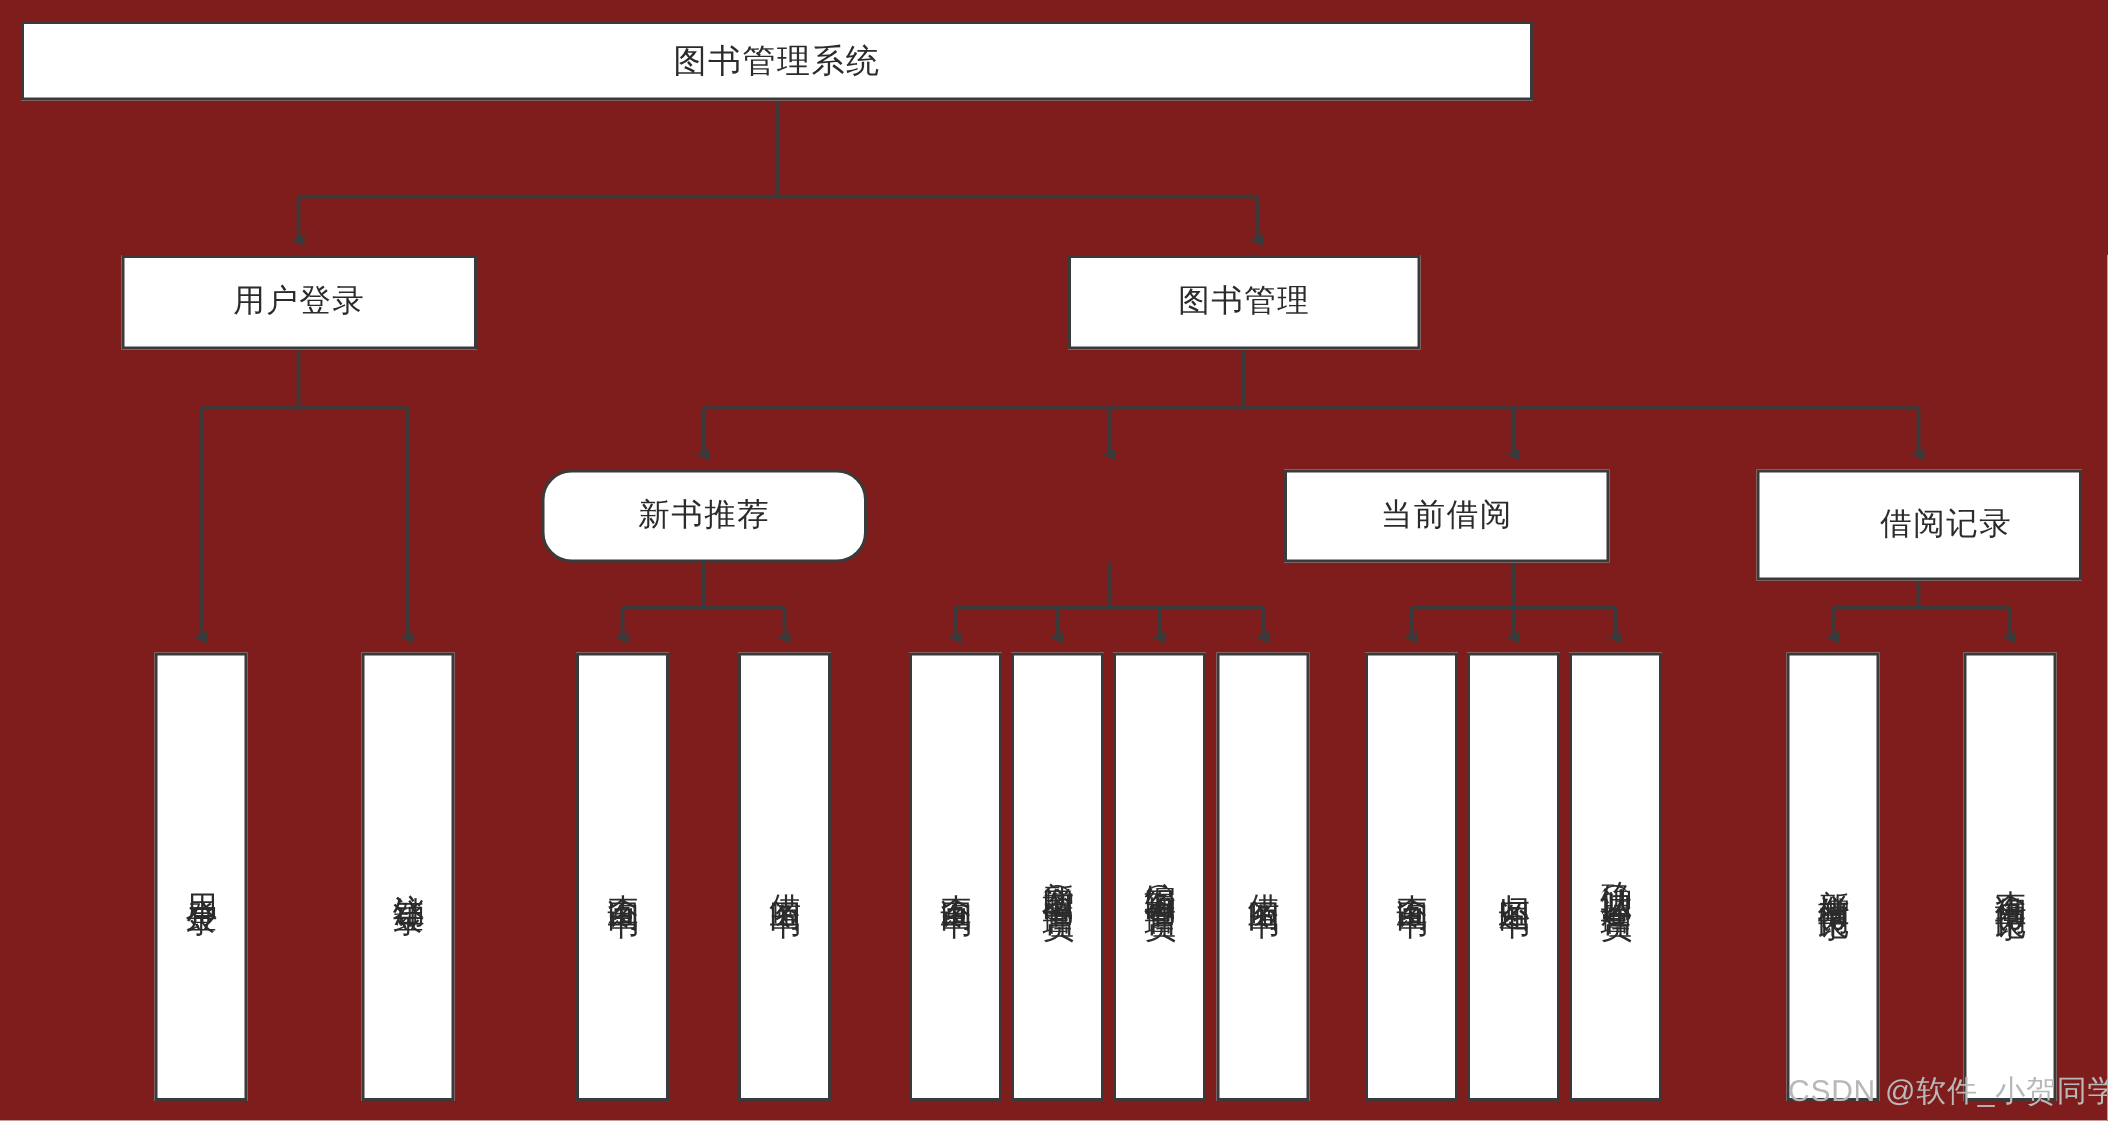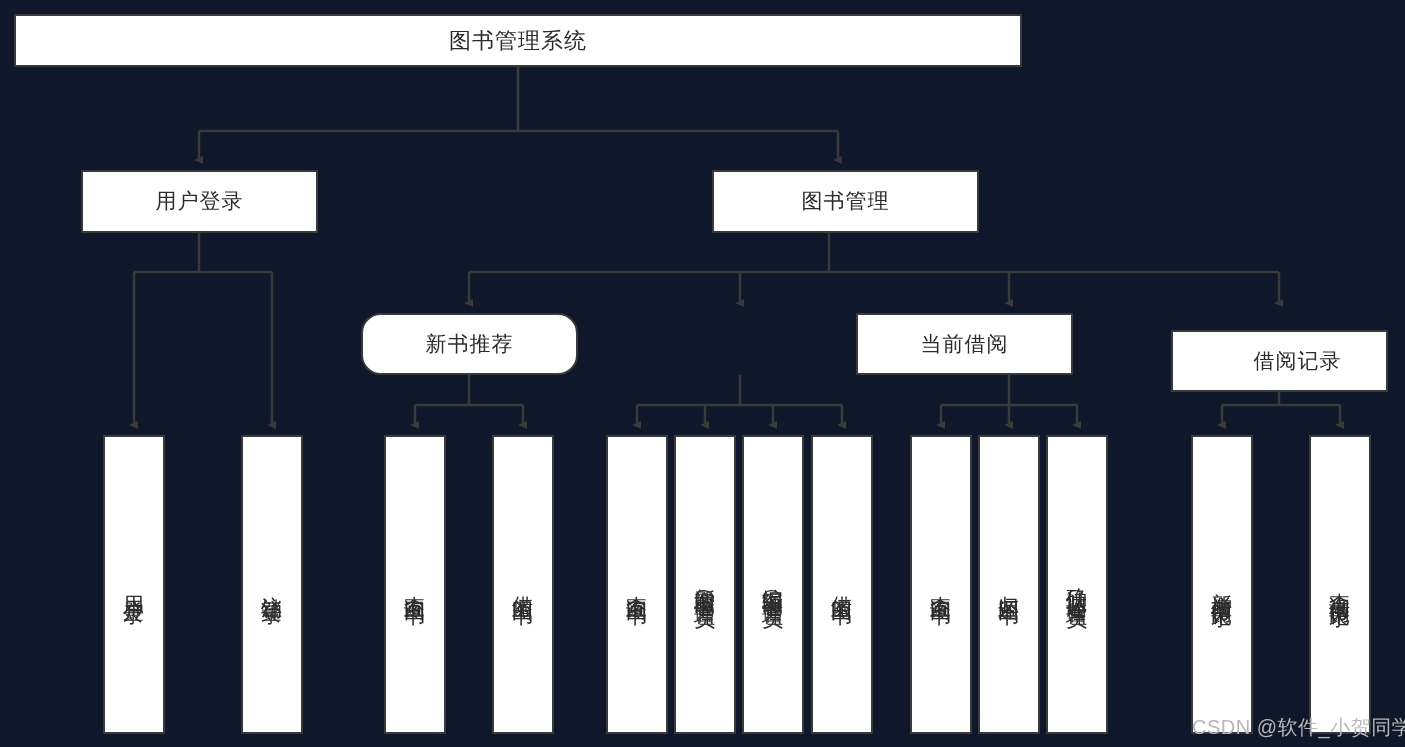--- a/index.html
+++ b/index.html
@@ -7,21 +7,21 @@
     padding: 0;
     background: #ffffff;
   }
   body {
     font-family: "Liberation Sans", "DejaVu Sans", sans-serif;
   }
   #canvas {
     position: relative;
     width: 1405px;
     height: 747px;
-    background: #0f172a;
+    background: #7f1d1d;
     overflow: hidden;
   }
   svg#connectors {
     position: absolute;
     left: 0;
     top: 0;
     width: 1405px;
     height: 747px;
     pointer-events: none;
   }
@@ -117,31 +117,31 @@
     </g>
   </svg>
 
   <div class="node root" style="left:14px; top:14px; width:1008px; height:53px;">
     <span class="label">图书管理系统</span>
   </div>
 
   <div class="node" style="left:81px; top:170px; width:237px; height:63px;">
     <span class="label">用户登录</span>
   </div>
-  <div class="node" style="left:712px; top:170px; width:267px; height:63px;">
+  <div class="node" style="left:712px; top:170px; width:235px; height:63px;">
     <span class="label">图书管理</span>
   </div>
 
   <div class="node" style="left:361px; top:313px; width:217px; height:62px;border-radius:20px;">
     <span class="label">新书推荐</span>
   </div>
   <div class="node" style="left:856px; top:313px; width:217px; height:62px;justify-content:center;">
     <span class="label">当前借阅</span>
   </div>
-  <div class="node" style="left:1171px; top:330px; width:217px; height:62px;padding-left:36px;">
+  <div class="node" style="left:1171px; top:313px; width:217px; height:74px;padding-left:36px;">
     <span class="label">借阅记录</span>
   </div>
 
   <div class="node vert" style="left:103px; top:435px; width:62px; height:299px;">
     <span class="label">用户登录</span>
   </div>
   <div class="node vert" style="left:241px; top:435px; width:62px; height:299px;">
     <span class="label">注销登录</span>
   </div>
 

